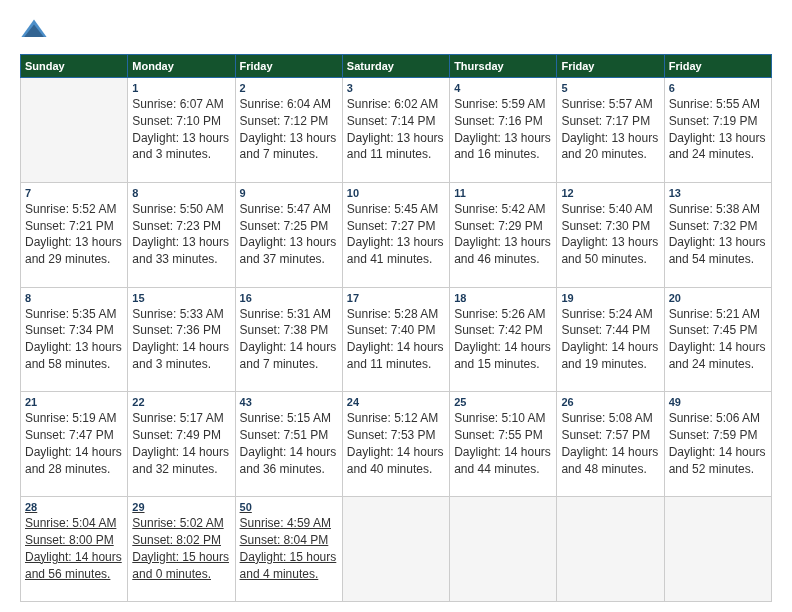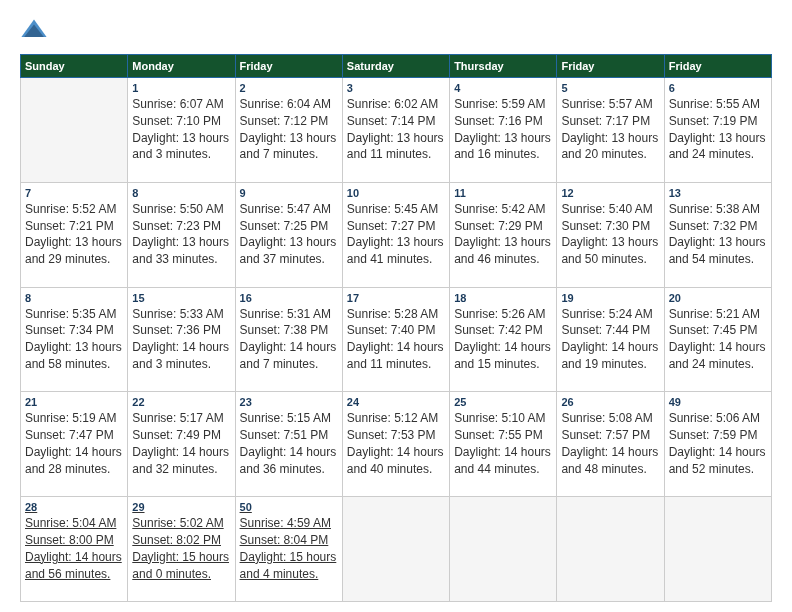--- a/index.html
+++ b/index.html
@@ -223,21 +223,21 @@
         <tr class="week-row">
           <td>
             <span class="day-num">21</span>
             <div class="day-info">Sunrise: 5:19 AM<br>Sunset: 7:47 PM<br>Daylight: 14 hours and 28 minutes.</div>
           </td>
           <td>
             <span class="day-num">22</span>
             <div class="day-info">Sunrise: 5:17 AM<br>Sunset: 7:49 PM<br>Daylight: 14 hours and 32 minutes.</div>
           </td>
           <td>
-            <span class="day-num">23</span>
+            <span class="day-num">43</span>
             <div class="day-info">Sunrise: 5:15 AM<br>Sunset: 7:51 PM<br>Daylight: 14 hours and 36 minutes.</div>
           </td>
           <td>
             <span class="day-num">24</span>
             <div class="day-info">Sunrise: 5:12 AM<br>Sunset: 7:53 PM<br>Daylight: 14 hours and 40 minutes.</div>
           </td>
           <td>
             <span class="day-num">25</span>
             <div class="day-info">Sunrise: 5:10 AM<br>Sunset: 7:55 PM<br>Daylight: 14 hours and 44 minutes.</div>
           </td>

